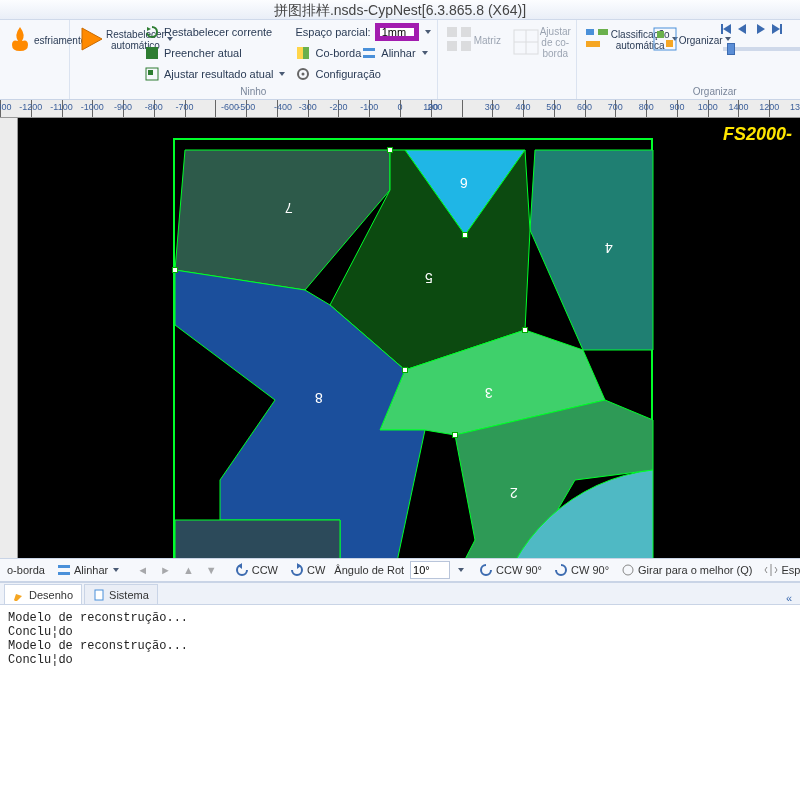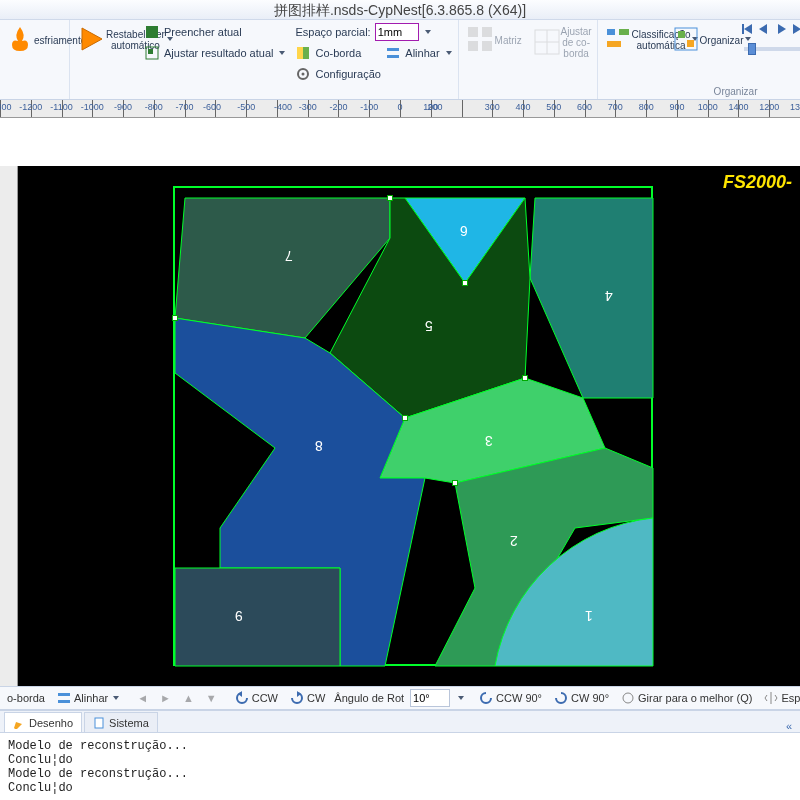--- a/index.html
+++ b/index.html
@@ -10,28 +10,28 @@
   .rgroup-label { text-align: center; color: #7a869a; font-size: 10px; padding-bottom: 2px; }
   .rcol { display: flex; gap: 10px; align-items: flex-start; flex: 1; }
   .bigbtn { display: flex; flex-direction: row; align-items: center; width: 58px; padding-top: 2px; cursor: pointer; }
   .bigbtn .ic { width: 30px; height: 30px; display:flex; align-items:center; justify-content:center; }
   .bigbtn .lbl { text-align: center; font-size: 10px; line-height: 11px; margin-top: 2px; color: #2a3b55; }
   .smrow { display: flex; align-items: center; gap: 4px; height: 20px; cursor: pointer; white-space: nowrap; }
   .smrow .ic { width: 16px; height: 16px; display:flex; align-items:center; justify-content:center; }
   .smrow .lbl { font-size: 11px; color: #2a3b55; }
   .smcol { display:flex; flex-direction:column; gap:1px; }
   .spin { display:flex; align-items:center; gap:4px; }
-  .spin input { width: 44px; height: 18px; font-size: 11px; border:1px solid #a21caf; padding:0 2px; }
+  .spin input { width: 44px; height: 18px; font-size: 11px; border:5px solid #a21caf; padding:0 2px; }
   .slider { width:120px; height:4px; background:#cfd9ea; position:relative; margin:8px 4px; }
   .slider .knob{ position:absolute; left:4px; top:-4px; width:8px; height:12px; background:#5b8ed6; border:1px solid #3c6bb0; }
   .ruler-h { height: 18px; background: #ececec; position: relative; overflow:hidden; border-bottom:1px solid #999; font-size:9px; color:#3c5f9a;}
   .ruler-h .tick { position:absolute; top:0; width:1px; height:18px; background:#b4b4b4; }
   .ruler-h .major { background:#666; }
   .ruler-h .lab { position:absolute; top:2px; transform:translateX(-50%); }
-  .canvas-wrap { display:flex; height: 520px; margin-top: 48px; }
+  .canvas-wrap { display:flex; height: 440px; }
   .ruler-v { width:18px; background:#ececec; border-right:1px solid #999; }
   .canvas { flex:1; background:#000; position:relative; overflow:hidden; }
   .overlay-label { position:absolute; top:6px; right:8px; color:#ffe600; font-weight:bold; font-size:18px; font-style:italic; }
   .sheet { position:absolute; left:155px; top:20px; width:480px; height:480px; border:2px solid #00ff2a; }
   .plabel { position:absolute; color:#fff; font-size:14px; transform:rotate(180deg); font-family: "Segoe UI", sans-serif; }
   .toolbar2 { height:24px; background:#f6f8fc; border-top:1px solid #c9d4e6; border-bottom:1px solid #c9d4e6; display:flex; align-items:center; gap:6px; padding:0 4px; font-size:11px; overflow:hidden; white-space:nowrap;}
   .toolbar2 .sep { width:1px; height:18px; background:#cfd9ea; }
   .toolbar2 .btn { display:flex; align-items:center; gap:3px; padding:0 3px; height:20px; cursor:pointer; }
   .toolbar2 input { width:40px; height:18px; border:1px solid #b9c5da; font-size:11px; padding:0 2px; }
   .bottom { display:flex; height:138px; border-top:1px solid #c9d4e6; }
@@ -76,20 +76,29 @@
               <polygon points="6,4 26,15 6,26" fill="#ff8a00" stroke="#c96a00"></polygon>
             </svg>
           </span>
         <span class="lbl">Restabelecer automático</span>
           <span class="dd"></span>
       </div>
       <div class="smcol">
         <div class="smrow">
           <span class="ic">
               <svg class="icon" width="14" height="14">
+                <path d="M7 2a5 5 0 1 1-4.9 6" fill="none" stroke="#2e7d32" stroke-width="2"></path>
+                <polygon points="2,2 6,4 2,6" fill="#2e7d32"></polygon>
+              </svg>
+            </span>
+          <span class="lbl">Restabelecer corrente</span>
+        </div>
+        <div class="smrow">
+          <span class="ic">
+              <svg class="icon" width="14" height="14">
                 <rect x="1" y="1" width="12" height="12" fill="#2e7d32"></rect>
               </svg>
             </span>
           <span class="lbl">Preencher atual</span>
         </div>
         <div class="smrow">
           <span class="ic">
               <svg class="icon" width="14" height="14">
                 <rect x="1" y="1" width="12" height="12" fill="none" stroke="#2e7d32"></rect>
                 <rect x="3" y="3" width="5" height="5" fill="#2e7d32"></rect>
@@ -98,21 +107,21 @@
           <span class="lbl">Ajustar resultado atual</span>
             <span class="dd"></span>
         </div>
       </div>
       <div class="smcol">
         <div class="smrow spin">
           <span class="lbl">Espaço parcial:</span>
           <input value="1mm" style="">
           <span class="dd"></span>
         </div>
-        <div style="display:flex; gap:24px">
+        <div style="display:flex; gap:0">
           <div class="smrow">
             <span class="ic">
                 <svg class="icon" width="14" height="14">
                   <rect x="1" y="1" width="6" height="12" fill="#ffd54a"></rect>
                   <rect x="7" y="1" width="6" height="12" fill="#6ab04c"></rect>
                 </svg>
               </span>
             <span class="lbl">Co-borda</span>
           </div>
           <div class="smrow">
@@ -130,20 +139,21 @@
           <span class="ic">
               <svg class="icon" width="14" height="14">
                 <circle cx="7" cy="7" r="5" fill="none" stroke="#666" stroke-width="2"></circle>
                 <circle cx="7" cy="7" r="1.5" fill="#666"></circle>
               </svg>
             </span>
           <span class="lbl">Configuração</span>
         </div>
       </div>
     </div>
+    <div class="rgroup-label">Ninho</div>
   </div>
 
   <div class="rgroup">
     <div class="rcol">
       <div class="bigbtn" style="opacity:.45">
         <span class="ic">
             <svg class="icon" width="28" height="28">
               <rect x="2" y="2" width="10" height="10" fill="#bbb"></rect>
               <rect x="16" y="2" width="10" height="10" fill="#bbb"></rect>
               <rect x="2" y="16" width="10" height="10" fill="#bbb"></rect>
@@ -226,21 +236,21 @@
     <div class="lab" style="left: 61.5385px;">-1100</div>
     <div class="tick major" style="left: 92.3077px;"></div>
     <div class="lab" style="left: 92.3077px;">-1000</div>
     <div class="tick major" style="left: 123.077px;"></div>
     <div class="lab" style="left: 123.077px;">-900</div>
     <div class="tick major" style="left: 153.846px;"></div>
     <div class="lab" style="left: 153.846px;">-800</div>
     <div class="tick major" style="left: 184.615px;"></div>
     <div class="lab" style="left: 184.615px;">-700</div>
     <div class="tick major" style="left: 215.385px;"></div>
-    <div class="lab" style="left: 212px; text-align: right;">-600</div>
+    <div class="lab" style="left: 230px; text-align: right;">-600</div>
     <div class="tick major" style="left: 246.154px;"></div>
     <div class="lab" style="left: 246.154px;">-500</div>
     <div class="tick major" style="left: 276.923px;"></div>
     <div class="lab" style="left: 283px; text-align: right;">-400</div>
     <div class="tick major" style="left: 307.692px;"></div>
     <div class="lab" style="left: 307.692px;">-300</div>
     <div class="tick major" style="left: 338.462px;"></div>
     <div class="lab" style="left: 338.462px;">-200</div>
     <div class="tick major" style="left: 369.231px;"></div>
     <div class="lab" style="left: 369.231px;">-100</div>

